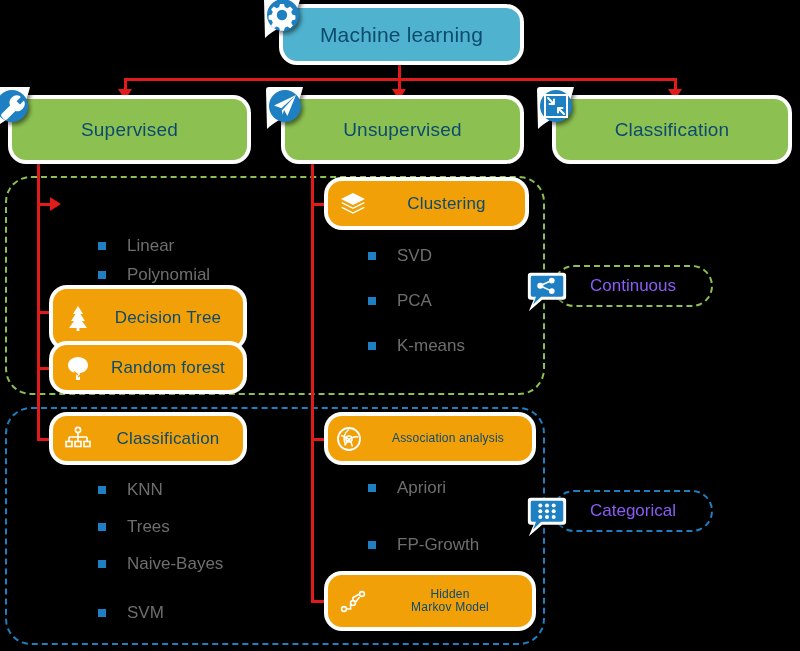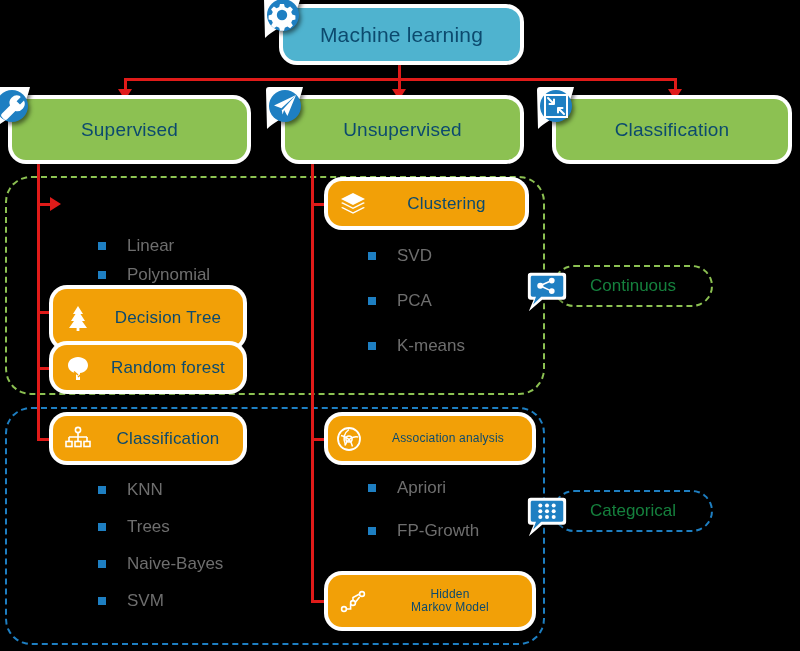--- a/index.html
+++ b/index.html
@@ -71,21 +71,21 @@
   .chip {
     position: absolute;
     border-radius: 22px;
     display: flex;
     align-items: center;
     justify-content: center;
     background: transparent;
   }
   .chip.cont { border: 2px dashed #8CC152; }
   .chip.cat  { border: 2px dashed #1E7FC2; }
-  .chip .ctext { color: #15803d; font-size: 17px; white-space: nowrap; }
+  .chip .ctext { color: #8b5cf6; font-size: 17px; white-space: nowrap; }
   .chip .pin { position: absolute; left: -30px; top: 3px; width: 44px; height: 44px; }
   .chip .pin svg { width: 44px; height: 44px; display: block;
                    filter: drop-shadow(2px 2px 2px rgba(0,0,0,.45)); }
 
   
   .ln { position: absolute; background: #E01B19; }
   .lnv { width: 3px; }
   .lnh { height: 3px; }
   .arrow-d { position: absolute; width: 0; height: 0;
              border-left: 7px solid transparent;
@@ -229,21 +229,21 @@
   </div>
   <div class="blist" style="left:98px; top:480px;">
     <div class="bitem" style="margin-bottom:17px;">
       <span class="bullet"></span>
       <span class="btext">KNN</span>
     </div>
     <div class="bitem" style="margin-bottom:17px;">
       <span class="bullet"></span>
       <span class="btext">Trees</span>
     </div>
-    <div class="bitem" style="margin-bottom:17px;">
+    <div class="bitem" style="margin-bottom:29px;">
       <span class="bullet"></span>
       <span class="btext">Naive-Bayes</span>
     </div>
     <div class="bitem">
       <span class="bullet"></span>
       <span class="btext">SVM</span>
     </div>
   </div>
 
   <div class="node orange" style="left:328px; top:181px; width:197px; height:45px;">
@@ -281,21 +281,21 @@
           <path d="M15 5.5 C10 9 9 15 11.5 21"></path>
           <path d="M24 13 C19 12 13.5 15 11 21.5"></path>
           <path d="M7 11.5 C12 12.5 17 16 18.5 22.5"></path>
         </g>
         <circle cx="15" cy="15" r="3.1" fill="none" stroke="#ffffff" stroke-width="1.5"></circle>
       </svg>
     </span>
     <span class="label" style="font-size:12px; padding:0 2px;">Association analysis</span>
   </div>
   <div class="blist" style="left:368px; top:478px;">
-    <div class="bitem" style="margin-bottom:23px;">
+    <div class="bitem" style="margin-bottom:37px;">
       <span class="bullet"></span>
       <span class="btext">Apriori</span>
     </div>
     <div class="bitem">
       <span class="bullet"></span>
       <span class="btext">FP-Growth</span>
     </div>
   </div>
 
   <div class="node orange" style="left:328px; top:575px; width:204px; height:52px;">

